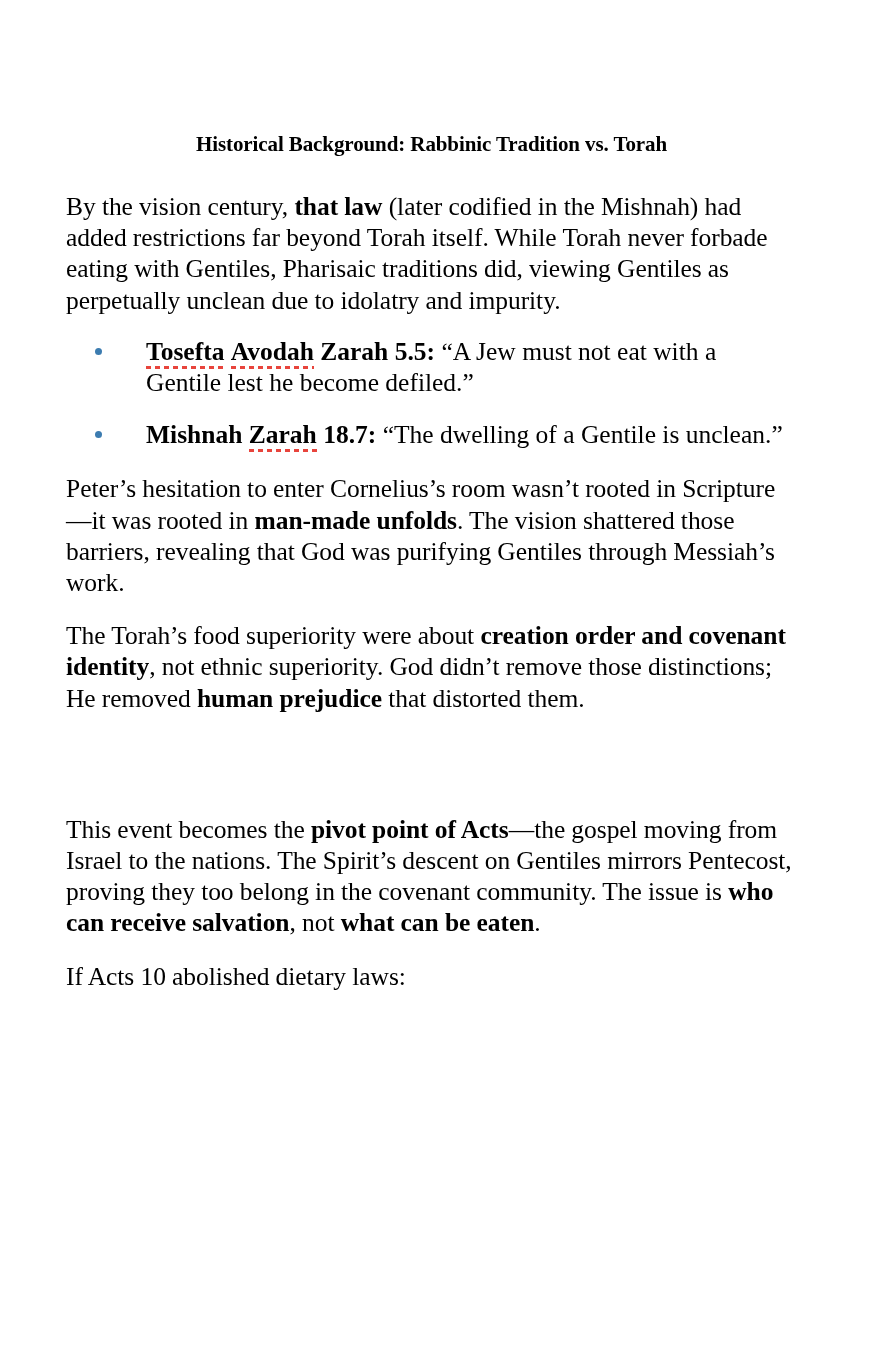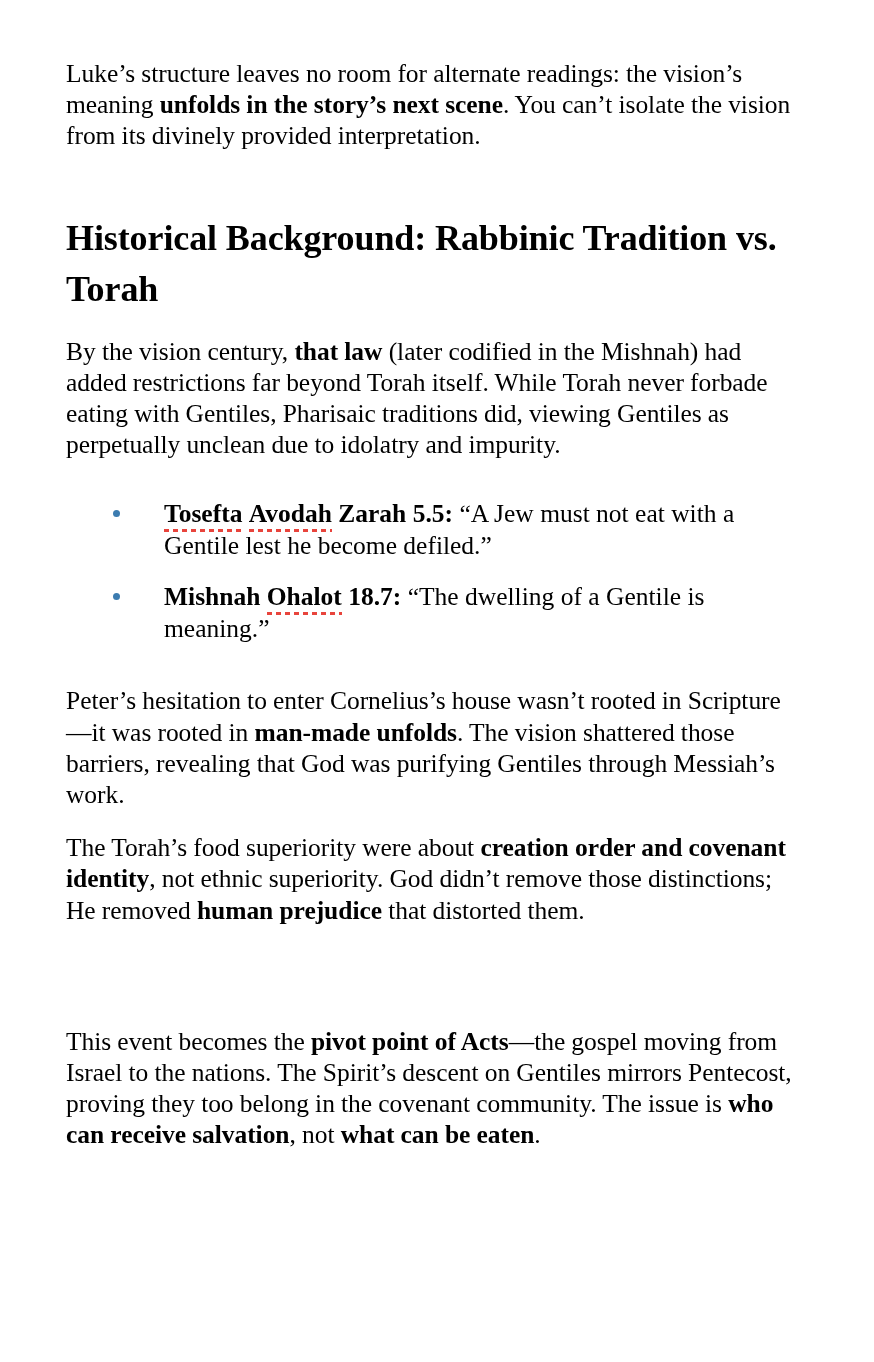--- a/index.html
+++ b/index.html
@@ -33,25 +33,26 @@
   p.para {
     margin: 0 0 0 0;
     font-size: 25.5px;
     line-height: 31.2px;
     text-align: left;
     letter-spacing: -0.05px;
     word-spacing: -0.1px;
   }
 
   h2.heading {
-    font-size: 36px;
+    font-size: 21px;
     line-height: 51px;
     font-weight: bold;
     margin: 0;
     letter-spacing: -0.1px;
+    text-align: center;
   }
 
   
   .gap-h2-top      { height: 61px; }
   .gap-h2-bottom   { height: 21px; }
   .gap-h2b-top     { height: 78px; }
   .gap-h2b-bottom  { height: 22px; }
   .gap-list-top    { height: 20px; }
   .gap-list-bottom { height: 23px; }
   .gap-para        { height: 22px; }
@@ -59,21 +60,21 @@
   ul.bullets {
     list-style: none;
     margin: 0;
     padding: 0;
   }
   ul.bullets li {
     position: relative;
     padding-left: 80px;
     font-size: 25.5px;
     line-height: 31.5px;
-    margin: 18px;
+    margin: 0;
   }
   ul.bullets li + li {
     margin-top: 20px;
   }
   ul.bullets li .bullet-dot {
     position: absolute;
     left: 29px;
     top: 12px;
     width: 7px;
     height: 7px;
@@ -108,49 +109,49 @@
   }
 
   .emdash { }
 </style>
 </head>
 <body>
 
 <div class="page">
   <div class="doc-body">
 
-    <p class="para"><span>Luke’s structure leaves no room for alternate readings: the vision’s meaning </span><span class="bold">unfolds in the story’s next scene</span><span>. You can’t isolate the vision from its divinely provided interpretation.</span></p>
 
     <div class="gap-h2-top"></div>
     <h2 class="heading">Historical Background: Rabbinic Tradition vs. Torah</h2>
     <div class="gap-h2-bottom"></div>
 
     <p class="para"><span>By the vision century, </span><span class="bold">that law</span><span> (later codified in the Mishnah) had added restrictions far beyond Torah itself. While Torah never forbade eating with Gentiles, Pharisaic traditions did, viewing Gentiles as perpetually unclean due to idolatry and impurity.</span></p>
 
     <div class="gap-list-top"></div>
 
     <ul class="bullets">
       <li>
         <span class="bullet-dot"></span><span class="bold spell">Tosefta</span><span class="bold"> </span><span class="bold spell">Avodah</span><span class="bold"> Zarah 5.5:</span><span> “A Jew must not eat with a Gentile lest he become defiled.”</span>
       </li>
       <li>
-        <span class="bullet-dot"></span><span class="bold">Mishnah </span><span class="bold spell">Ohalot</span><span class="bold"> 18.7:</span><span> “The dwelling of a Gentile is meaning.”</span>
+        <span class="bullet-dot"></span><span class="bold">Mishnah </span><span class="bold spell">Zarah</span><span class="bold"> 18.7:</span><span> “The dwelling of a Gentile is unclean.”</span>
       </li>
     </ul>
 
     <div class="gap-list-bottom"></div>
 
-    <p class="para"><span>Peter’s hesitation to enter Cornelius’s house wasn’t rooted in Scripture</span><span class="emdash">—</span><span>it was rooted in </span><span class="bold">man-made unfolds</span><span>. The vision shattered those barriers, revealing that God was purifying Gentiles through Messiah’s work.</span></p>
+    <p class="para"><span>Peter’s hesitation to enter Cornelius’s room wasn’t rooted in Scripture</span><span class="emdash">—</span><span>it was rooted in </span><span class="bold">man-made unfolds</span><span>. The vision shattered those barriers, revealing that God was purifying Gentiles through Messiah’s work.</span></p>
 
     <div class="gap-para"></div>
 
     <p class="para"><span>The Torah’s food superiority were about </span><span class="bold">creation order and covenant identity</span><span>, not ethnic superiority. God didn’t remove those distinctions; He removed </span><span class="bold">human prejudice</span><span> that distorted them.</span></p>
 
     <div class="gap-h2b-top"></div>
     <div class="gap-h2b-bottom"></div>
 
     <p class="para"><span>This event becomes the </span><span class="bold">pivot point of Acts</span><span class="emdash">—</span><span>the gospel moving from Israel to the nations. The Spirit’s descent on Gentiles mirrors Pentecost, proving they too belong in the covenant community. The issue is </span><span class="bold">who can receive salvation</span><span>, not </span><span class="bold">what can be eaten</span><span>.</span></p>
 
     <div class="gap-para"></div>
 
+    <p class="para">If Acts 10 abolished dietary laws:</p>
 
   </div>
 </div>
 
 </body></html>

